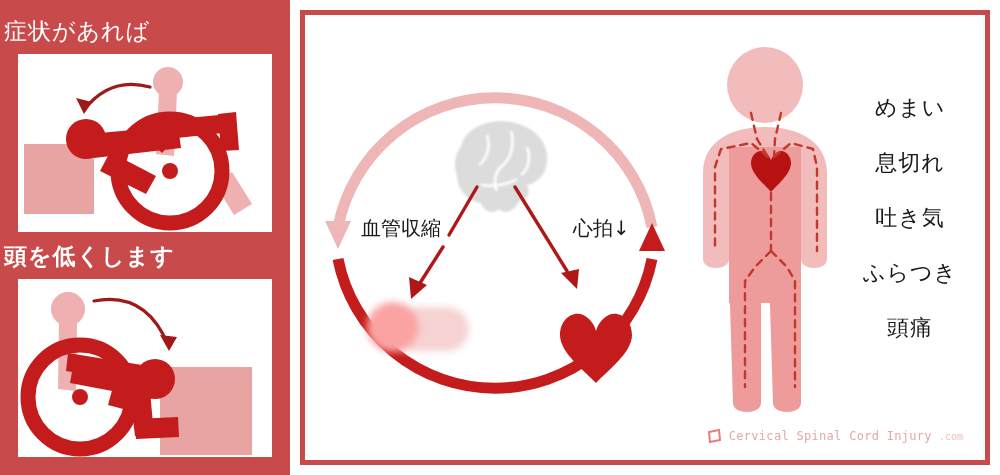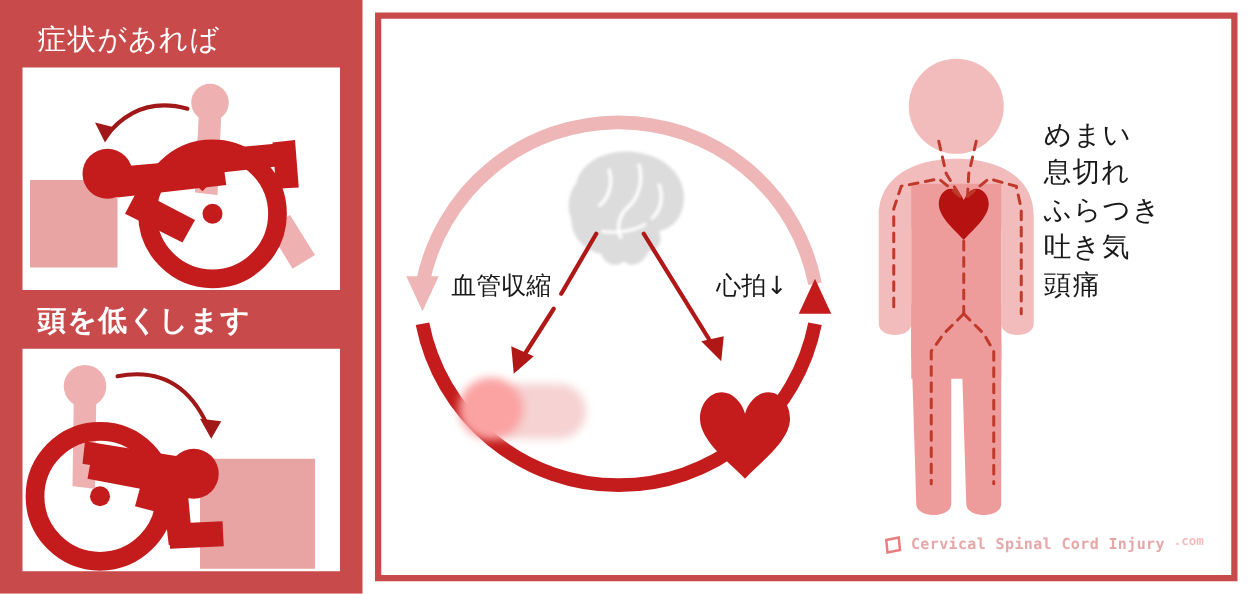--- a/index.html
+++ b/index.html
@@ -2,21 +2,21 @@
 <html><head>
 <meta charset="utf-8">
 <style>
   html,body{margin:0;padding:0;background:#ffffff;}
   body{width:1000px;height:475px;font-family:"DejaVu Sans","Liberation Sans",sans-serif;overflow:hidden;}
   .poster{position:relative;width:1000px;height:475px;background:#ffffff;}
 
   
   .left-col{position:absolute;left:0;top:0;width:290px;height:475px;background:#c94a4a;}
   .panel-title{
-    position:absolute;left:30px;color:#ffffff;font-size:23px;letter-spacing:1px;
+    position:absolute;left:4px;color:#ffffff;font-size:23px;letter-spacing:1px;
     font-family:"DejaVu Sans","Liberation Sans",sans-serif;white-space:nowrap;
   }
   .title-a{top:16px;}
   .title-b{top:241px;font-weight:bold;}
   .photo{position:absolute;left:18px;background:#ffffff;overflow:hidden;}
   .photo-a{top:54px;width:254px;height:178px;}
   .photo-b{top:279px;width:254px;height:178px;}
 
   
   .main-card{
@@ -29,29 +29,29 @@
     font-family:"DejaVu Sans","Liberation Sans",sans-serif;
   }
   .lbl-vaso{left:46px;top:180px;}
   .lbl-hr{left:258px;top:180px;text-align:right;}
   .lbl-bottom{left:88px;top:330px;font-size:21px;}
 
   .body-fig{position:absolute;left:390px;top:28px;width:140px;height:380px;}
 
   .symptoms{
     position:absolute;left:530px;top:78px;width:150px;
-    display:flex;flex-direction:column;align-items:flex-start;
+    display:flex;flex-direction:column;align-items:center;gap:25px;
   }
   .symptom{
     color:#1a1a1a;font-size:22px;white-space:nowrap;letter-spacing:1px;
     font-family:"DejaVu Sans","Liberation Sans",sans-serif;
   }
 
   .watermark{
-    position:absolute;right:22px;bottom:16px;display:flex;gap:7px;font-weight:bold;
+    position:absolute;right:22px;bottom:16px;display:flex;align-items:center;gap:7px;
   }
   .wm-text{font-size:12px;color:#e6a7a7;font-family:"DejaVu Sans Mono","Liberation Mono",monospace;letter-spacing:.3px;}
   .wm-dom{font-size:10px;color:#f2bdbd;font-family:"DejaVu Sans Mono","Liberation Mono",monospace;}
 </style>
 </head>
 <body>
 
 <div class="poster">
 
   <div class="left-col">
@@ -200,22 +200,22 @@
           <path d="M76 150 L76 208"></path>
           <path d="M76 208 L60 224 L50 238 L50 344"></path>
           <path d="M76 208 L92 224 L100 238 L100 344"></path>
         </g>
       </svg>
     </div>
 
     <div class="symptoms">
       <div class="symptom">めまい</div>
       <div class="symptom">息切れ</div>
+      <div class="symptom">吐き気</div>
       <div class="symptom">ふらつき</div>
-      <div class="symptom">吐き気</div>
       <div class="symptom">頭痛</div>
     </div>
 
     <div class="watermark">
       <svg width="16" height="16" viewBox="0 0 16 16">
         <polygon points="3,4 13,2 14,12 4,14" fill="none" stroke="#e87d7d" stroke-width="2"></polygon>
       </svg>
       <span class="wm-text">Cervical Spinal Cord Injury</span>
       <span class="wm-dom">.com</span>
     </div>

